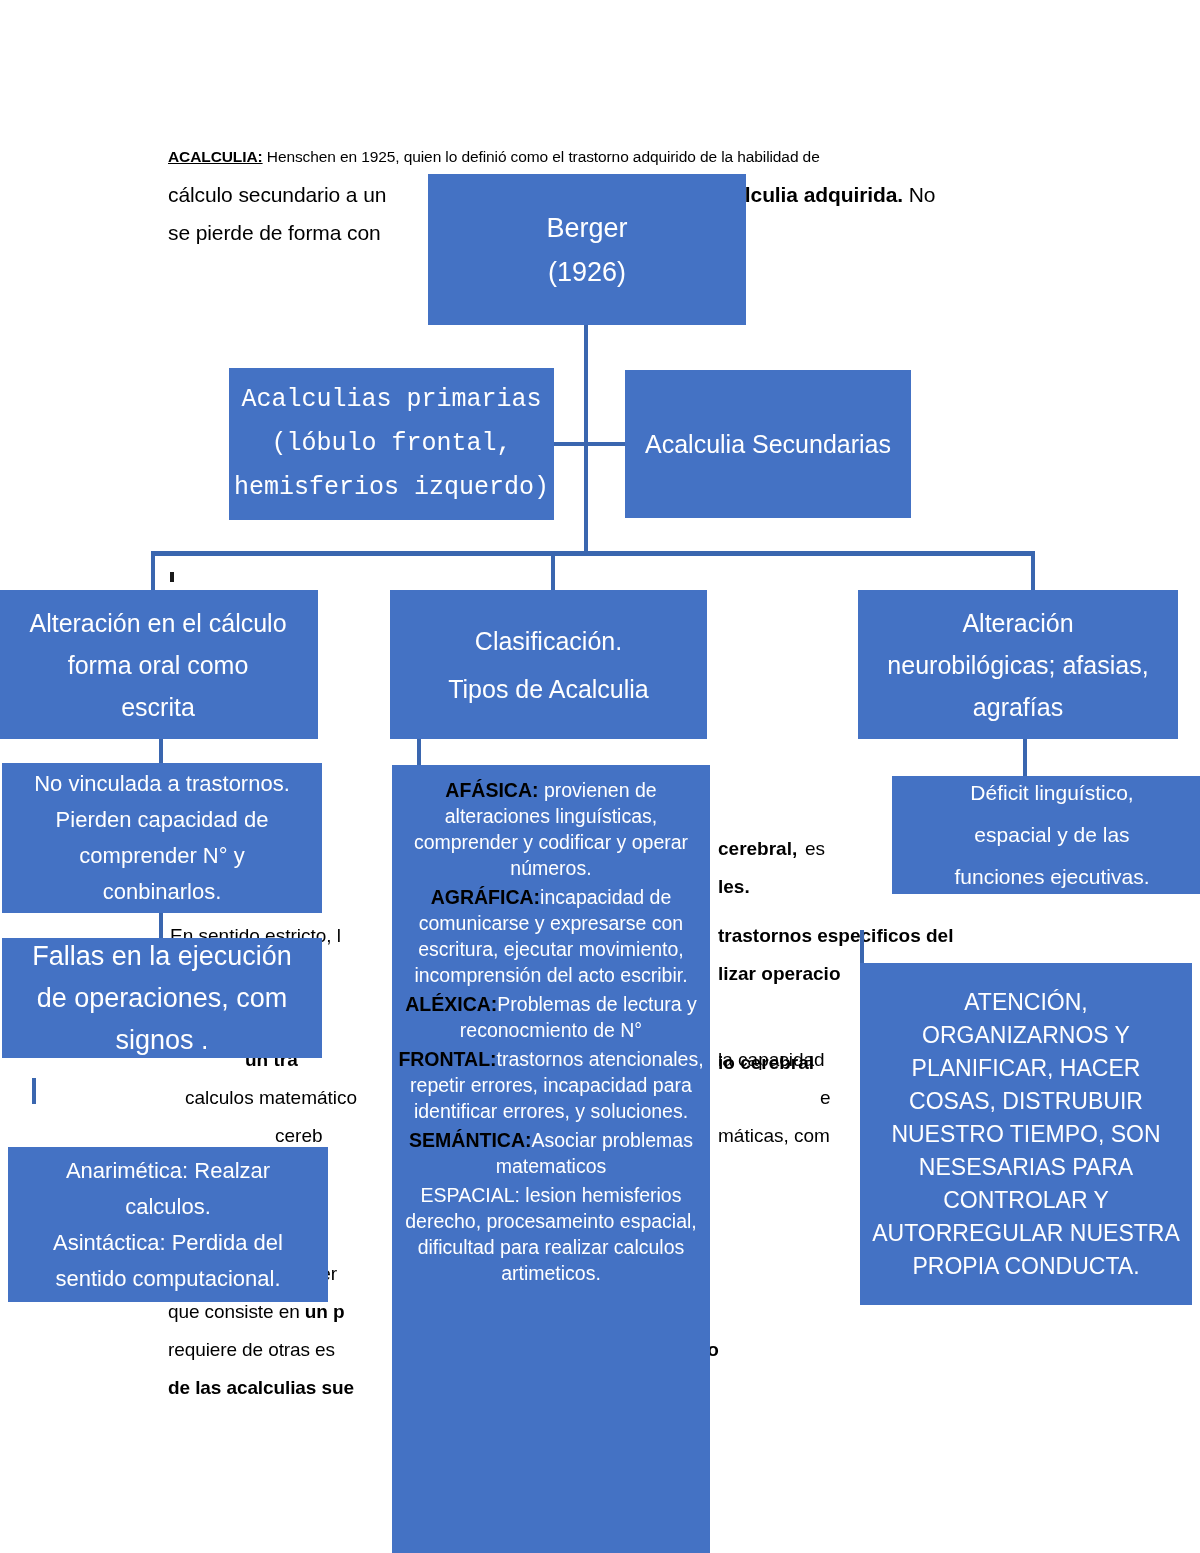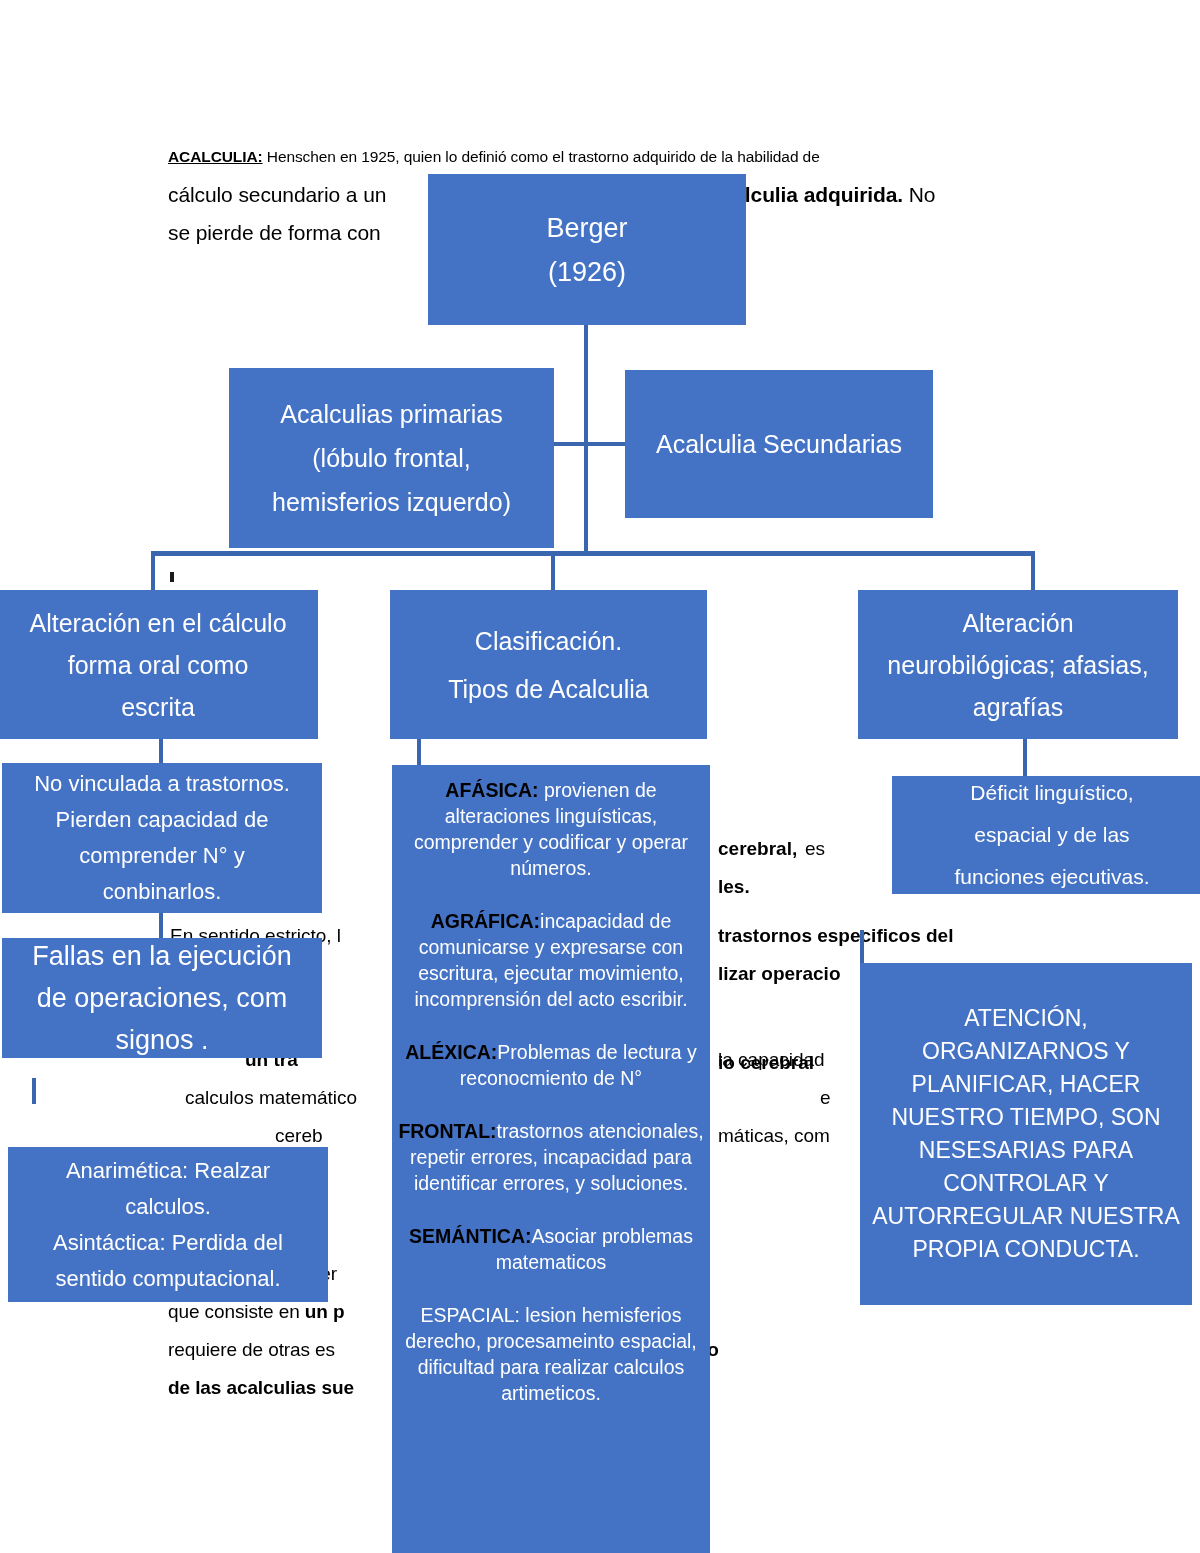--- a/index.html
+++ b/index.html
@@ -72,31 +72,31 @@
     margin: 0;
     width: 100%;
   }
   .box .ln { display: block; }
   .box b {
     color: #000000;
     font-weight: bold;
   }
 
   .b-berger       { left: 428px; top: 174px;  width: 318px; height: 151px; font-size: 27px; line-height: 44px; }
-  .b-primarias    { left: 229px; top: 368px;  width: 325px; height: 180px; font-size: 25px; line-height: 44px; }
-  .b-secundarias  { left: 625px; top: 370px;  width: 308px; height: 148px; font-size: 25px; line-height: 44px; }
+  .b-primarias    { left: 229px; top: 368px;  width: 325px; height: 152px; font-size: 25px; line-height: 44px; font-family: Liberation Mono, monospace; }
+  .b-secundarias  { left: 625px; top: 370px;  width: 286px; height: 148px; font-size: 25px; line-height: 44px; }
 
   .b-alteracion-calc { left: -2px;  top: 590px; width: 320px; height: 149px; font-size: 25px; line-height: 42px; }
   .b-no-vinculada    { left: 2px;   top: 763px; width: 320px; height: 150px; font-size: 22px; line-height: 36px; }
   .b-fallas          { left: 2px;   top: 938px; width: 320px; height: 120px; font-size: 27px; line-height: 42px; }
   .b-anaritmetica    { left: 8px;   top: 1103px; width: 320px; height: 155px; font-size: 22px; line-height: 36px; margin-top: 44px; }
 
   .b-clasificacion   { left: 390px; top: 590px; width: 317px; height: 149px; font-size: 25px; line-height: 48px; }
   .b-tipos           { left: 392px; top: 765px; width: 318px; height: 788px; font-size: 19.5px; line-height: 26px;
-                       justify-content: flex-start; padding-top: 12px; gap: 24px; }
+                       justify-content: flex-start; padding-top: 12px; }
   .b-tipos p { margin-bottom: 0px; }
   .b-tipos .grp { margin-bottom: 3px; }
 
   .b-neuro           { left: 858px; top: 590px; width: 320px; height: 149px; font-size: 25px; line-height: 42px; }
   .b-deficit         { left: 892px; top: 776px; width: 320px; height: 118px; font-size: 21px; line-height: 42px; }
   .b-atencion        { left: 860px; top: 963px; width: 332px; height: 342px; font-size: 23px; line-height: 33px; }
 </style>
 </head>
 <body>
 
@@ -219,20 +219,21 @@
   <div class="box b-deficit">
     <span class="ln">Déficit linguístico,</span>
     <span class="ln">espacial y de las</span>
     <span class="ln">funciones ejecutivas.</span>
   </div>
 
   <div class="box b-atencion">
     <span class="ln">ATENCIÓN,</span>
     <span class="ln">ORGANIZARNOS Y</span>
     <span class="ln">PLANIFICAR, HACER</span>
+    <span class="ln">COSAS, DISTRUBUIR</span>
     <span class="ln">NUESTRO TIEMPO, SON</span>
     <span class="ln">NESESARIAS PARA</span>
     <span class="ln">CONTROLAR Y</span>
     <span class="ln">AUTORREGULAR NUESTRA</span>
     <span class="ln">PROPIA CONDUCTA.</span>
   </div>
 
 </div>
 
 </body></html>

